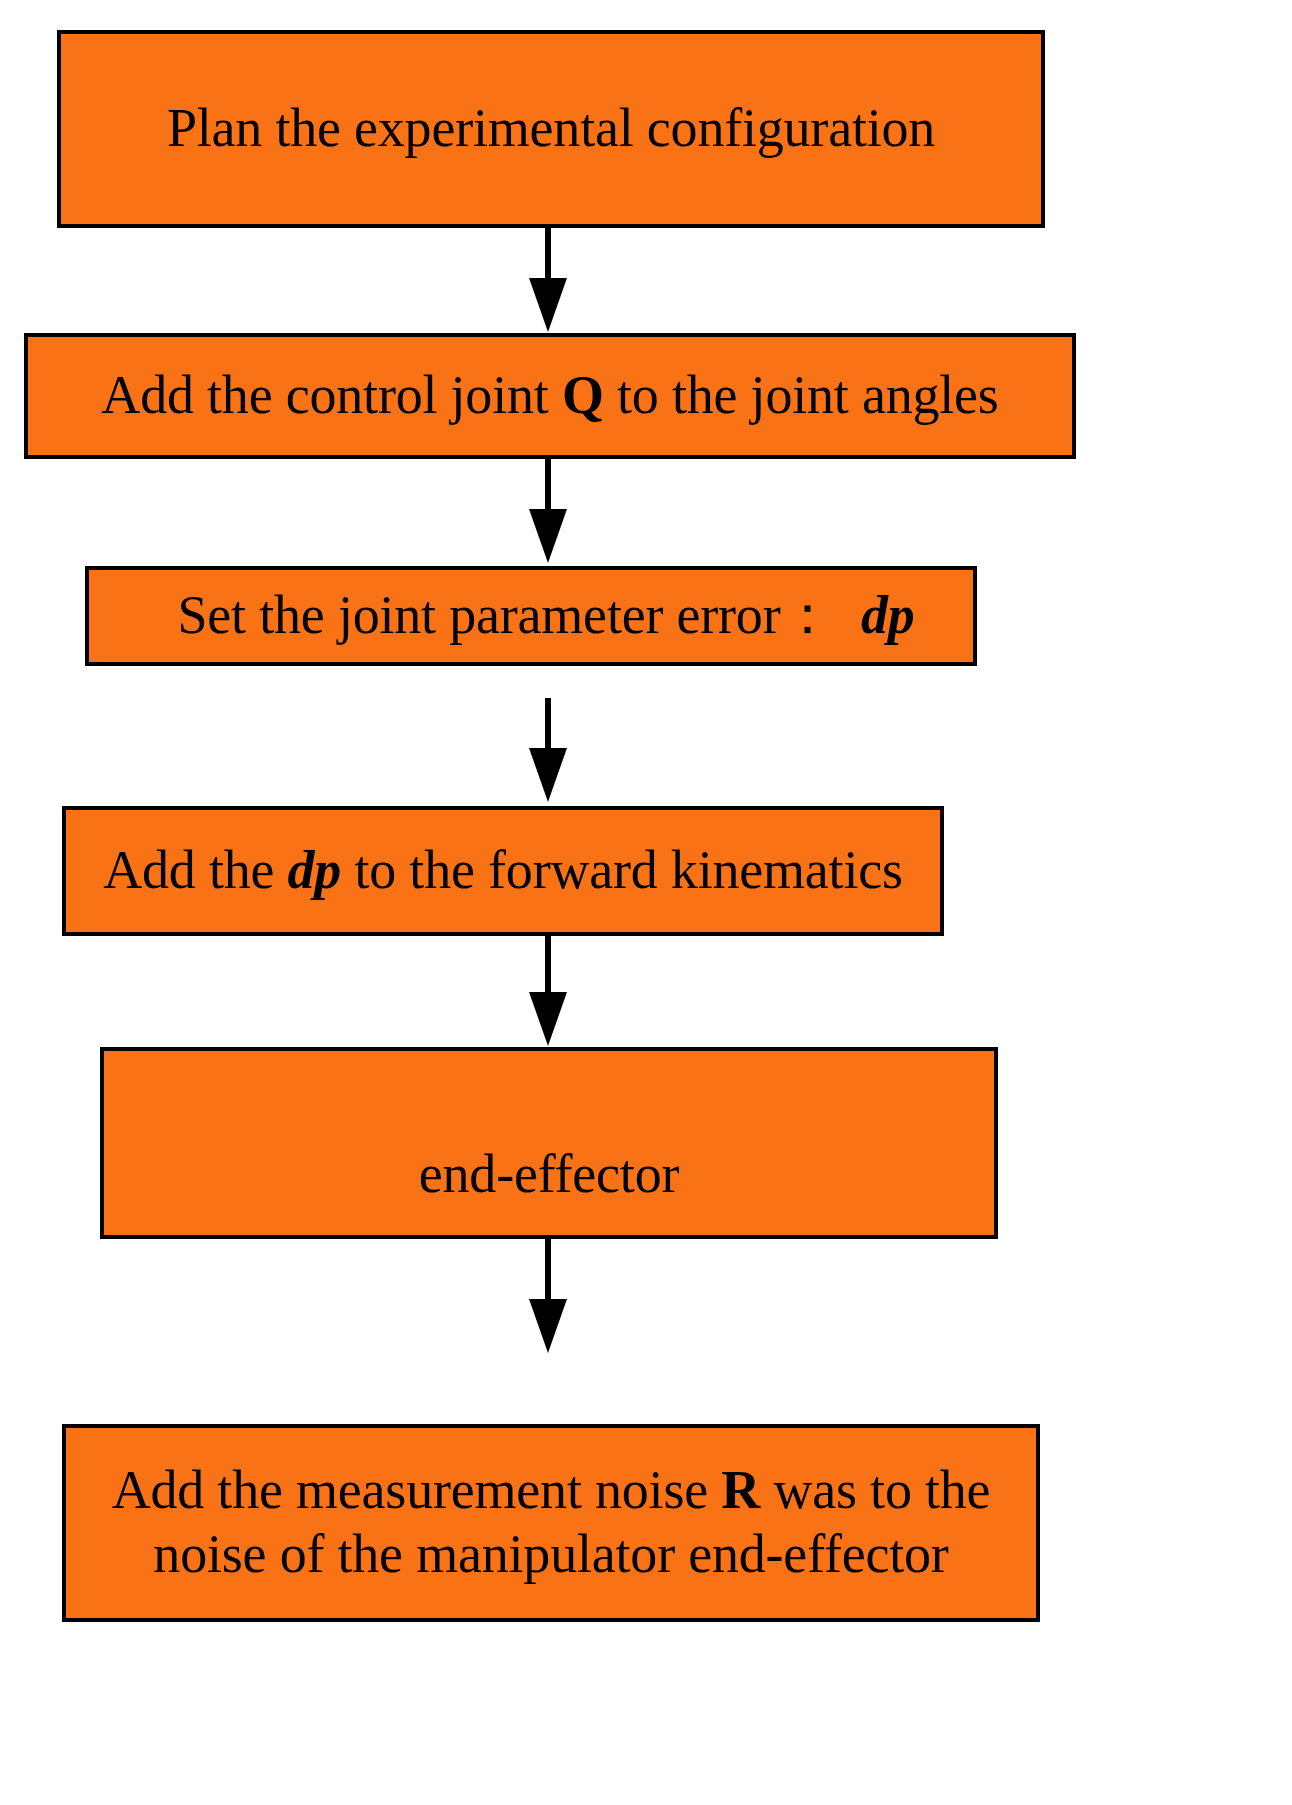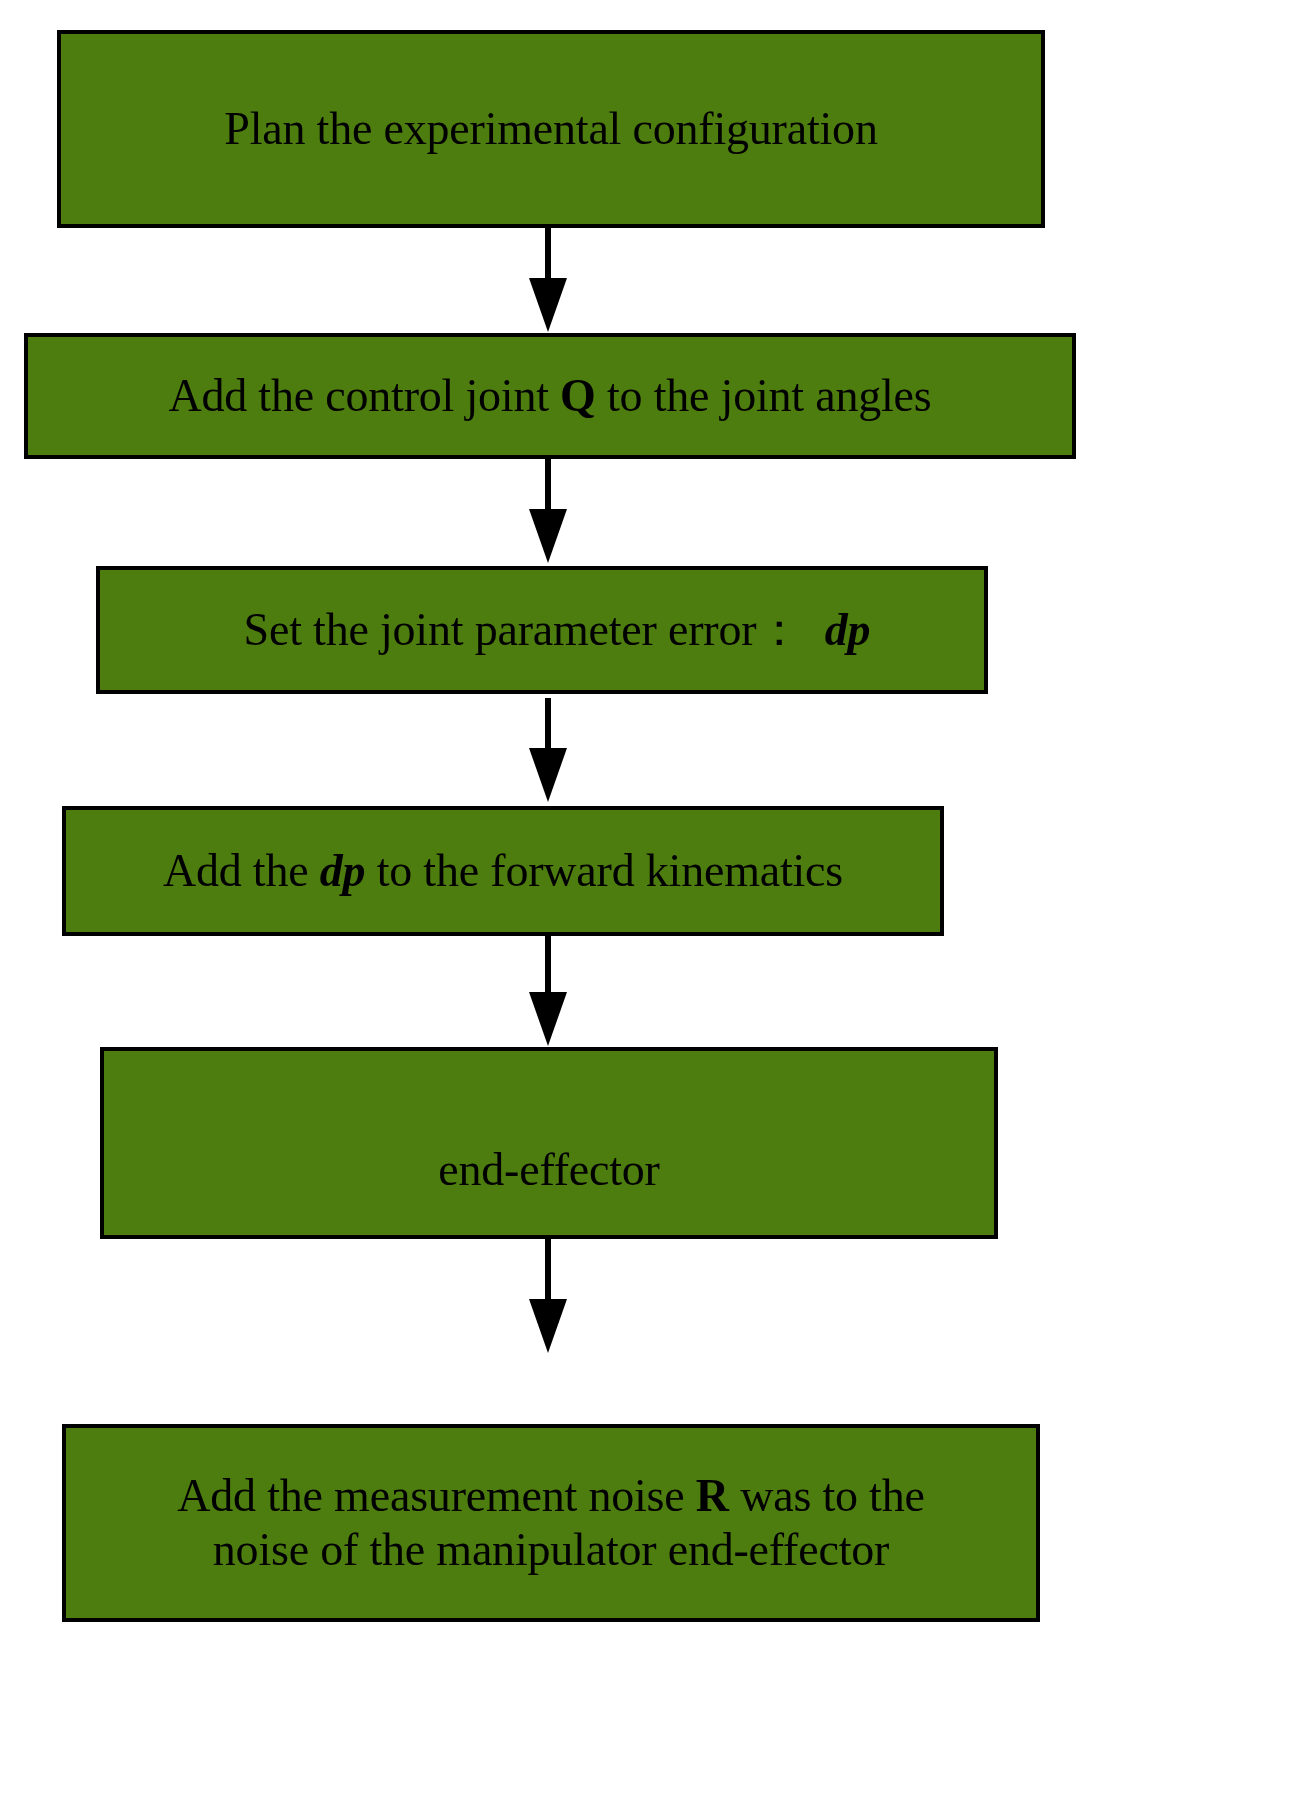--- a/index.html
+++ b/index.html
@@ -16,27 +16,27 @@
   }
   #flow {
     position: relative;
     width: 1292px;
     height: 1805px;
   }
   .node {
     position: absolute;
     box-sizing: border-box;
     border: 4px solid #000000;
-    background: #4d7c0f;
+    background: #f97316;
     display: flex;
     align-items: center;
     justify-content: center;
     text-align: center;
     line-height: 1.18;
-    font-size: 46px;
+    font-size: 54px;
     letter-spacing: -0.2px;
     padding: 0 14px;
   }
   .node .txt {
     display: block;
     width: 100%;
   }
   .node b {
     font-weight: bold;
   }
@@ -85,21 +85,21 @@
 
   <div class="node" style="left:24px; top:333px; width:1052px; height:126px;">
     <span class="txt"><span>Add the control joint </span><b>Q</b><span> to the joint angles</span></span>
   </div>
 
   <div class="connector" style="left:548px; top:459px;">
     <div class="stem" style="height:52px;"></div>
     <div class="head" style="top:50px;"></div>
   </div>
 
-  <div class="node" style="left:96px; top:566px; width:892px; height:128px;padding-left:44px;">
+  <div class="node" style="left:85px; top:566px; width:892px; height:100px;padding-left:44px;">
     <span class="txt"><span>Set the joint parameter error：</span>&nbsp;&nbsp;<i class="dp">dp</i></span>
   </div>
 
   <div class="connector" style="left:548px; top:698px;">
     <div class="stem" style="height:52px;"></div>
     <div class="head" style="top:50px;"></div>
   </div>
 
   <div class="node" style="left:62px; top:806px; width:882px; height:130px;">
     <span class="txt"><span>Add the </span><i class="dp">dp</i><span> to the forward kinematics</span></span>

